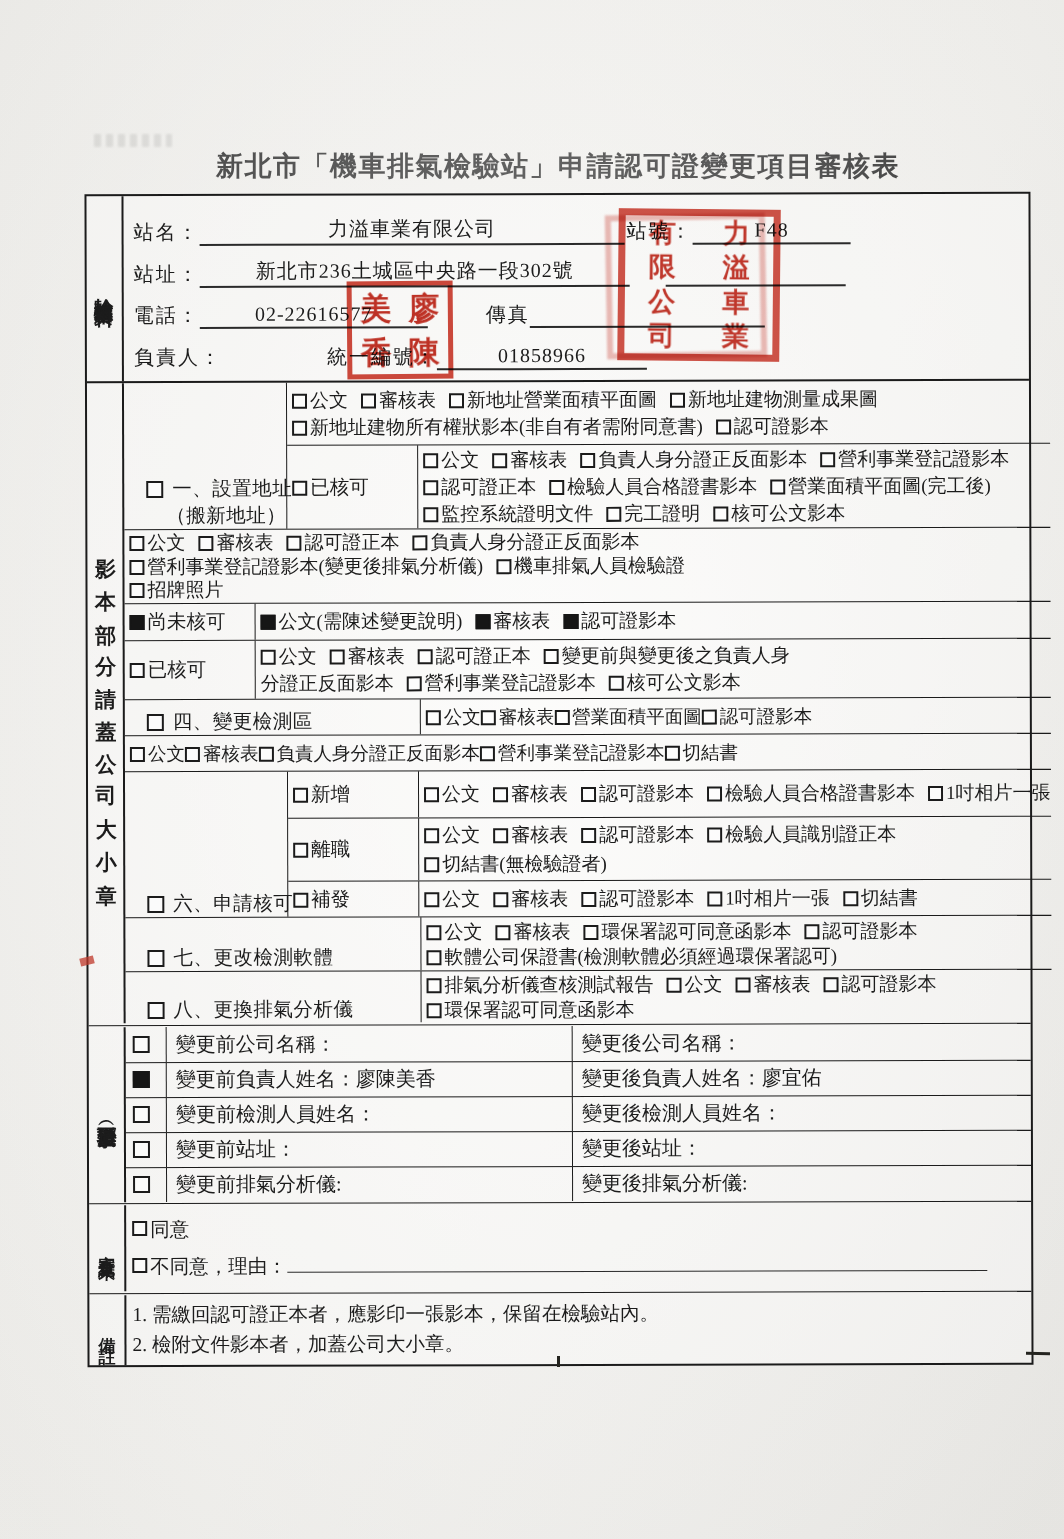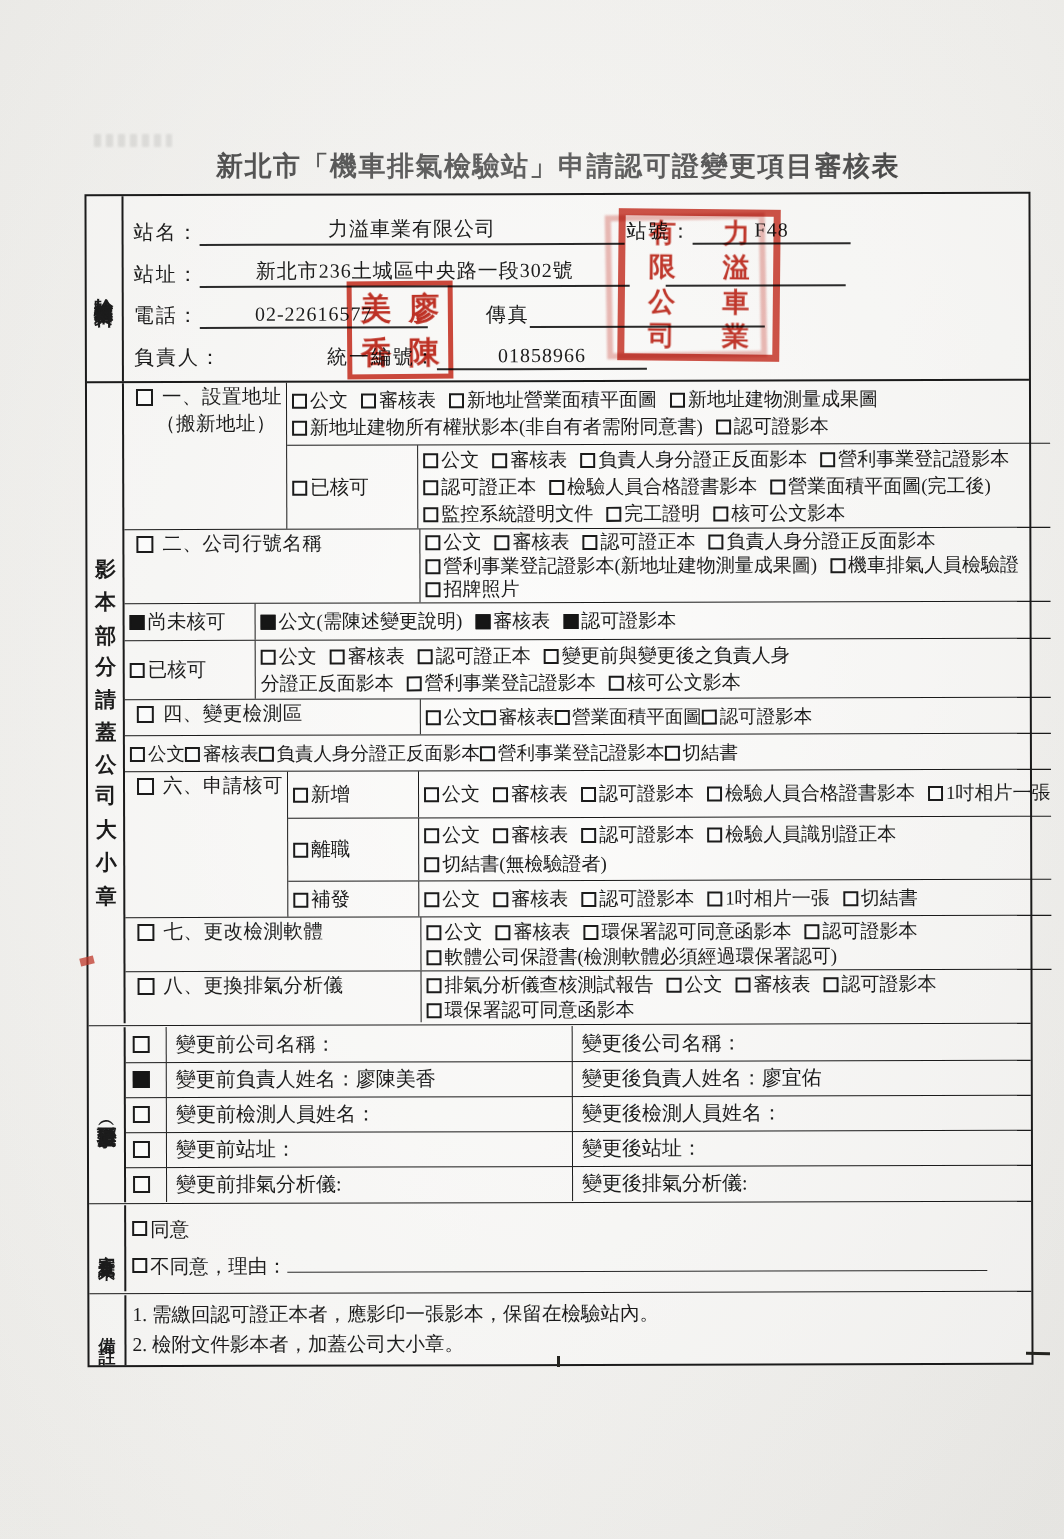--- a/index.html
+++ b/index.html
@@ -19,21 +19,21 @@
   .infobody{flex:1;padding:14px 0 6px 10px;display:flex;flex-direction:column;justify-content:space-between;}
   .irow{display:flex;align-items:baseline;font-size:20px;white-space:nowrap;height:40px;align-items:flex-end;padding-bottom:4px;}
   .lbl{letter-spacing:2px;}
   .fl{display:inline-block;border-bottom:2px solid #2a2a2a;text-align:center;font-size:20px;letter-spacing:1px;padding-bottom:1px;}
   
   .bandB{border-top:2px solid #1b1b1b;}
   .bandB .side .vtext{letter-spacing:1.55em;padding-top:34px;font-size:21px;}
   .secs{flex:1;display:flex;flex-direction:column;}
   .srow{display:flex;border-top:1.5px solid #1b1b1b;}
   .srow:first-child{border-top:none;}
-  .cat{width:163px;flex:0 0 163px;border-right:1.5px solid #1b1b1b;display:flex;flex-direction:column;justify-content:flex-start;padding-left:12px;font-size:19.5px;}
+  .cat{width:163px;flex:0 0 163px;border-right:1.5px solid #1b1b1b;display:flex;flex-direction:column;justify-content:flex-end;padding-left:22px;font-size:19.5px;}
   .cat.wide{width:296px;flex:0 0 296px;}
   .catline{white-space:nowrap;letter-spacing:.5px;}
   .catline.ind{padding-left:20px;}
   .subcol{flex:1;display:flex;flex-direction:column;}
   .sub{display:flex;border-top:1.5px solid #1b1b1b;}
   .sub:first-child{border-top:none;}
   .subcat{width:131px;flex:0 0 131px;border-right:1.5px solid #1b1b1b;display:flex;flex-direction:column;justify-content:center;padding-left:5px;font-size:19.5px;}
   .sub2{padding-left:18px;}
   .docs{flex:1;display:flex;flex-direction:column;justify-content:center;padding-left:5px;font-size:19px;overflow:hidden;}
   .doc-line{white-space:nowrap;line-height:26px;}
@@ -146,26 +146,23 @@
               <div class="docs lh27">
                   <div class="doc-line"><span class="doc-item"><span class="cb"></span><span>公文</span></span><span class="doc-item"><span class="cb"></span><span>審核表</span></span><span class="doc-item"><span class="cb"></span><span>負責人身分證正反面影本</span></span><span class="doc-item"><span class="cb"></span><span>營利事業登記證影本</span></span></div>
                   <div class="doc-line"><span class="doc-item"><span class="cb"></span><span>認可證正本</span></span><span class="doc-item"><span class="cb"></span><span>檢驗人員合格證書影本</span></span><span class="doc-item"><span class="cb"></span><span>營業面積平面圖(完工後)</span></span></div>
                   <div class="doc-line"><span class="doc-item"><span class="cb"></span><span>監控系統證明文件</span></span><span class="doc-item"><span class="cb"></span><span>完工證明</span></span><span class="doc-item"><span class="cb"></span><span>核可公文影本</span></span></div>
                 </div>
             </div>
           </div>
         </div>
 
         <div class="srow" style="height:74px">
-          <div class="cat wide">
-            <div class="catline"><span class="cb big"></span><span>二、公司行號名稱</span></div>
-          </div>
           <div class="docs lh24">
               <div class="doc-line"><span class="doc-item"><span class="cb"></span><span>公文</span></span><span class="doc-item"><span class="cb"></span><span>審核表</span></span><span class="doc-item"><span class="cb"></span><span>認可證正本</span></span><span class="doc-item"><span class="cb"></span><span>負責人身分證正反面影本</span></span></div>
-              <div class="doc-line"><span class="doc-item"><span class="cb"></span><span>營利事業登記證影本(新地址建物測量成果圖)</span></span><span class="doc-item"><span class="cb"></span><span>機車排氣人員檢驗證</span></span></div>
+              <div class="doc-line"><span class="doc-item"><span class="cb"></span><span>營利事業登記證影本(變更後排氣分析儀)</span></span><span class="doc-item"><span class="cb"></span><span>機車排氣人員檢驗證</span></span></div>
               <div class="doc-line"><span class="doc-item"><span class="cb"></span><span>招牌照片</span></span></div>
             </div>
         </div>
 
         <div class="srow" style="height:96px">
           <div class="subcol">
             <div class="sub" style="height:36px">
               <div class="subcat">
                 <div><span class="cb on"></span><span>尚未核可</span></div>
               </div>

